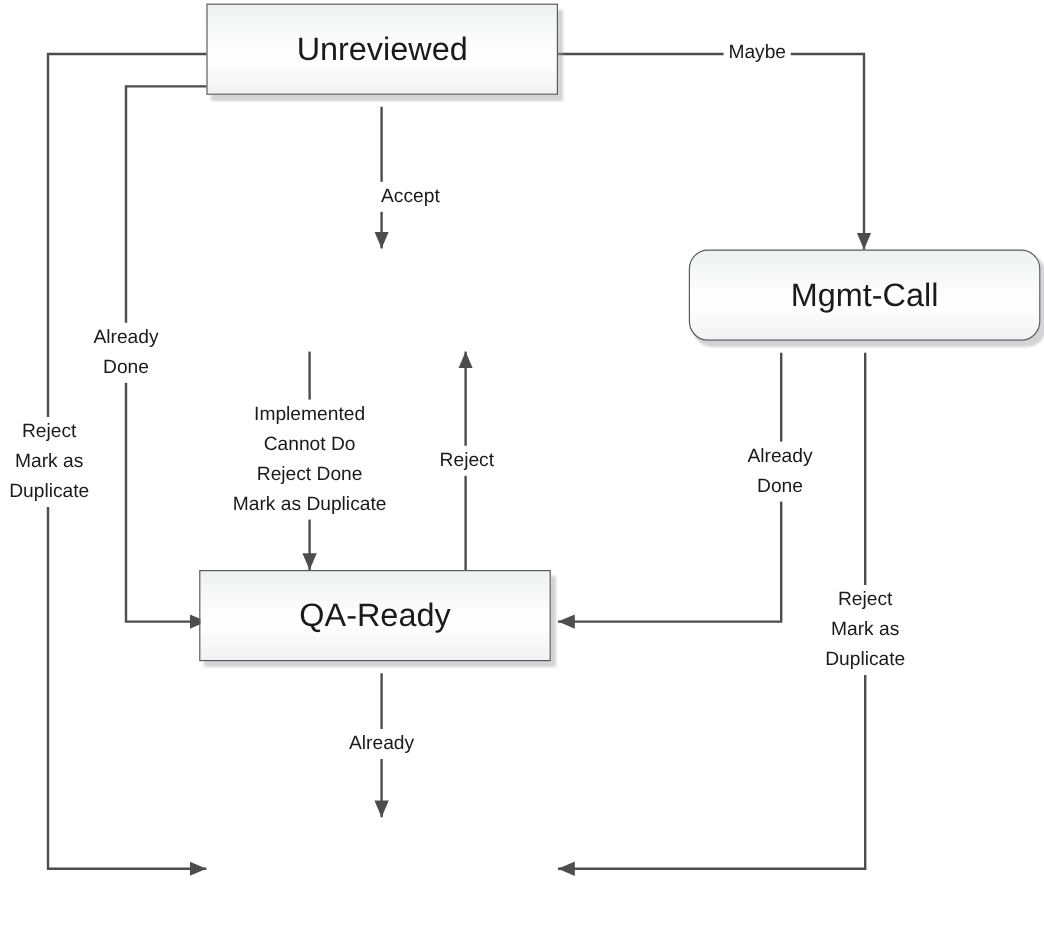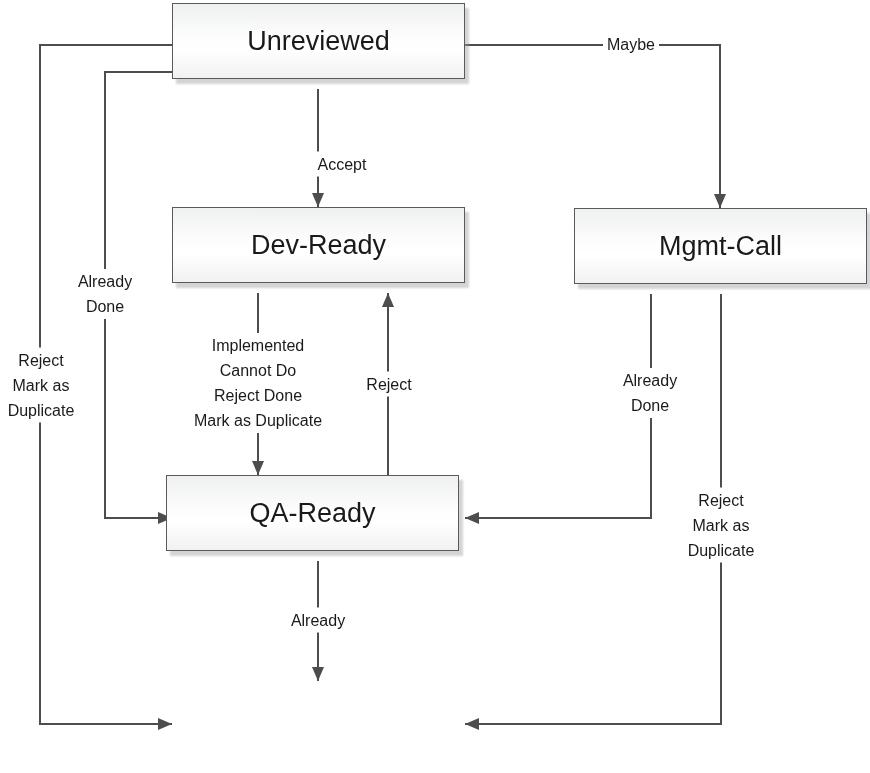--- a/index.html
+++ b/index.html
@@ -73,24 +73,21 @@
     <path class="edge" marker-end="url(#arrowhead)" d="M258,293 L258,475"></path>
     <path class="edge" marker-end="url(#arrowhead)" d="M388,475 L388,293"></path>
     <path class="edge" marker-end="url(#arrowhead)" d="M318,561 L318,681"></path>
     <path class="edge" marker-end="url(#arrowhead)" d="M651,294 L651,518 L465,518"></path>
     <path class="edge" marker-end="url(#arrowhead)" d="M721,294 L721,724 L465,724"></path>
   </svg>
 
   <div class="node" style="left:172px; top:3px;">
     <span>Unreviewed</span>
   </div>
-  <div class="node" style="left:172px; top:207px;">
-    <span>Dev-Ready</span>
-  </div>
-  <div class="node" style="left:574px; top:208px;">
+  <div class="node" style="left:574px; top:208px;border-radius:16px;">
     <span>Mgmt-Call</span>
   </div>
   <div class="node" style="left:166px; top:475px;">
     <span>QA-Ready</span>
   </div>
 
   <div class="edge-label" style="left:318px; top:164px;margin-left:24px;">Accept</div>
   <div class="edge-label" style="left:619px; top:44px;margin-left:12px;">Maybe</div>
   <div class="edge-label" style="left:41px;  top:385px;">Reject
 Mark as

